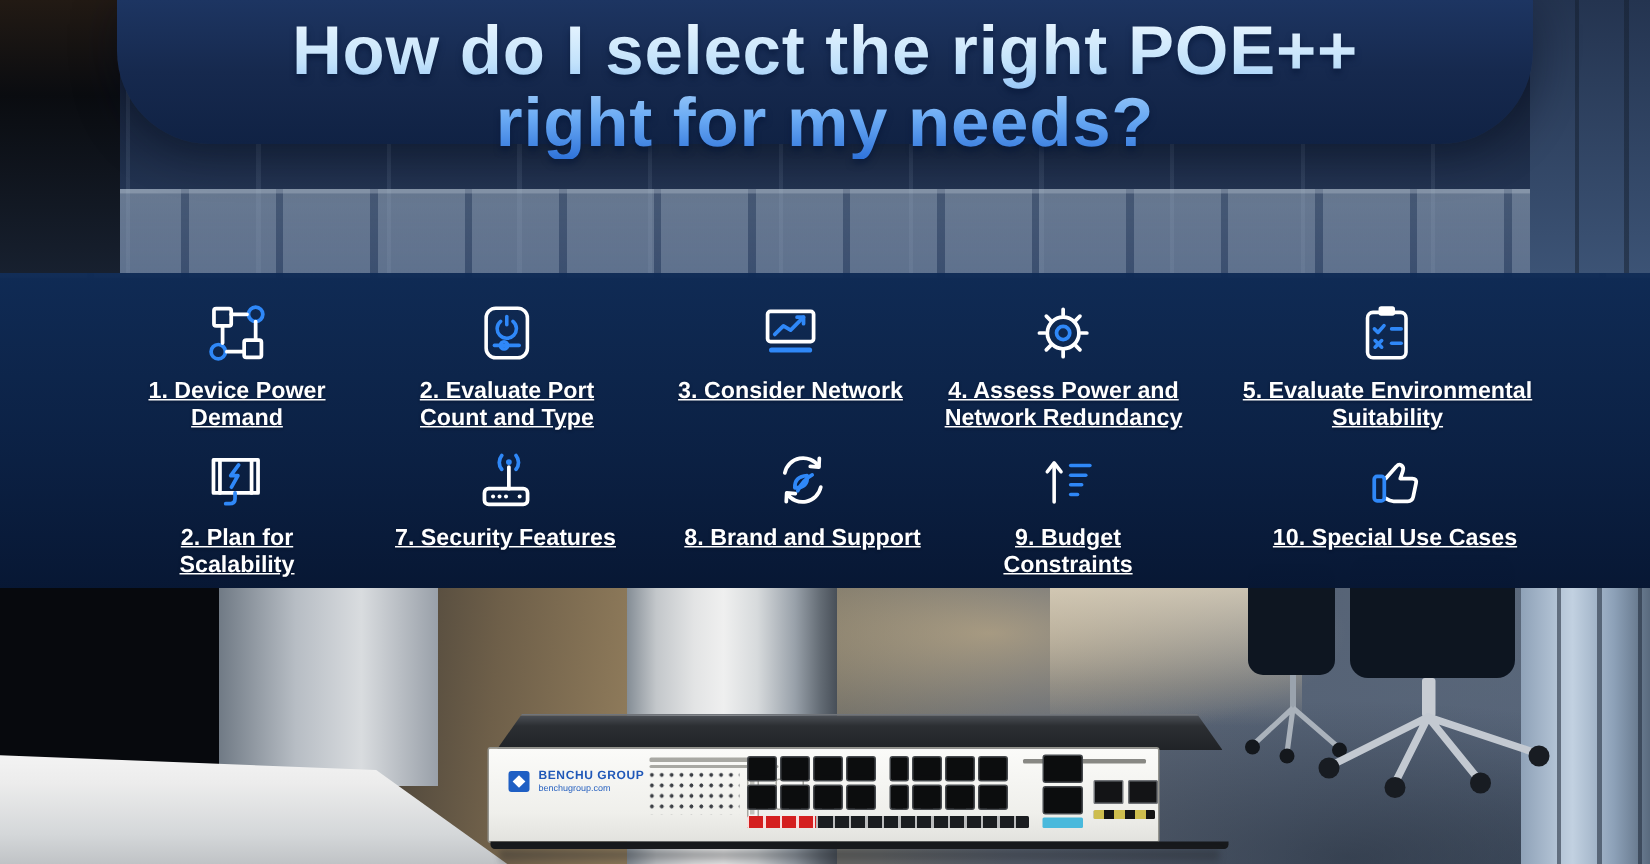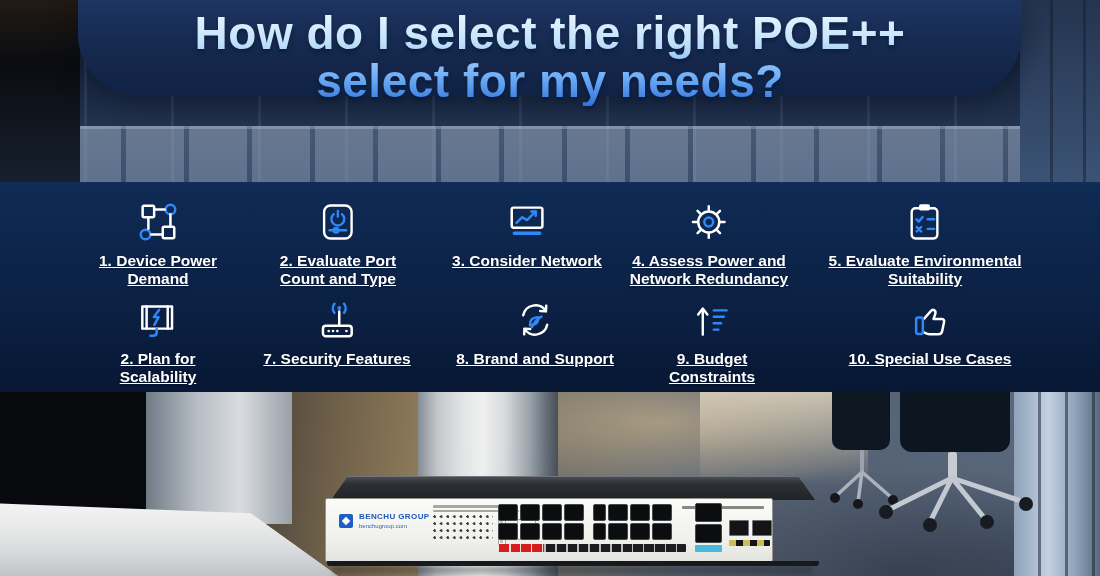--- a/index.html
+++ b/index.html
@@ -156,21 +156,21 @@
       <circle cx="112" cy="155" r="7" fill="#181c22"></circle>
     <circle cx="169" cy="152" r="7" fill="#181c22"></circle>
       <circle cx="208" cy="134" r="7" fill="#181c22"></circle>
   </svg>
 
   <div class="white-desk"></div>
 
   <div class="banner">
     <div class="title">
       <div>How do I select the right POE++</div>
-      <div>select for my needs?</div>
+      <div>right for my needs?</div>
     </div>
   </div>
 
   <div class="band">
 
     <div class="step r1" style="left:158px">
       <div class="ic">
         <svg width="46" height="46" viewBox="0 0 48 48">
           <rect class="s" x="8" y="7" width="12" height="12" rx="1.5"></rect>
           <rect class="s" x="29" y="29" width="12" height="12" rx="1.5"></rect>

